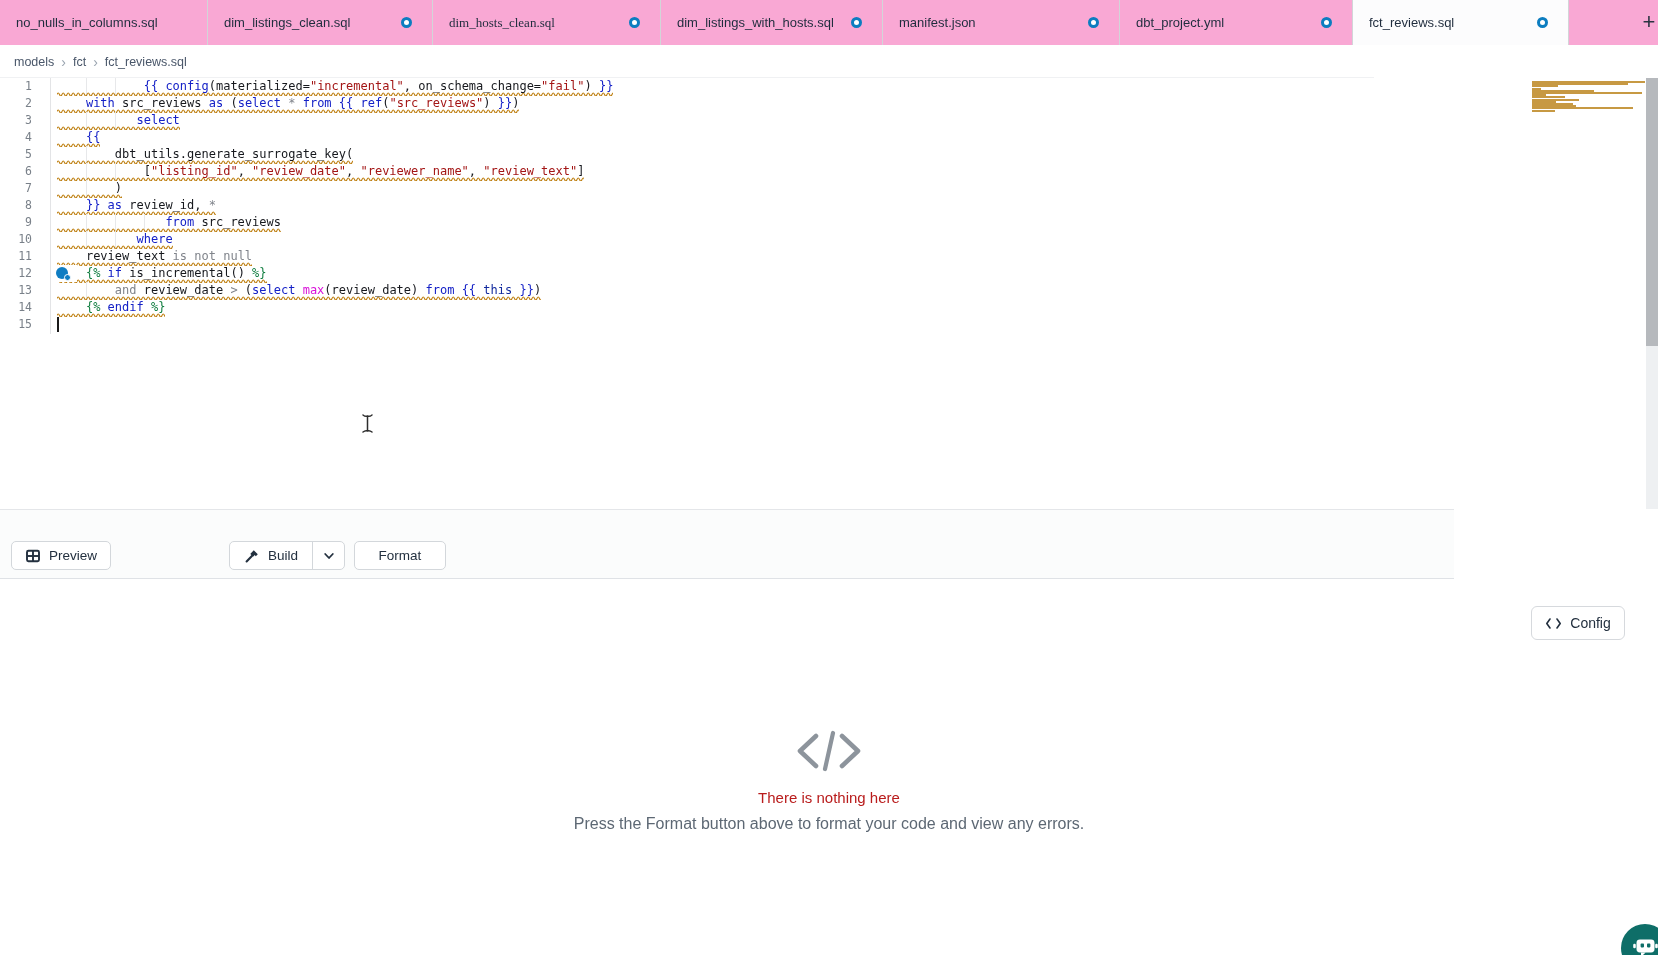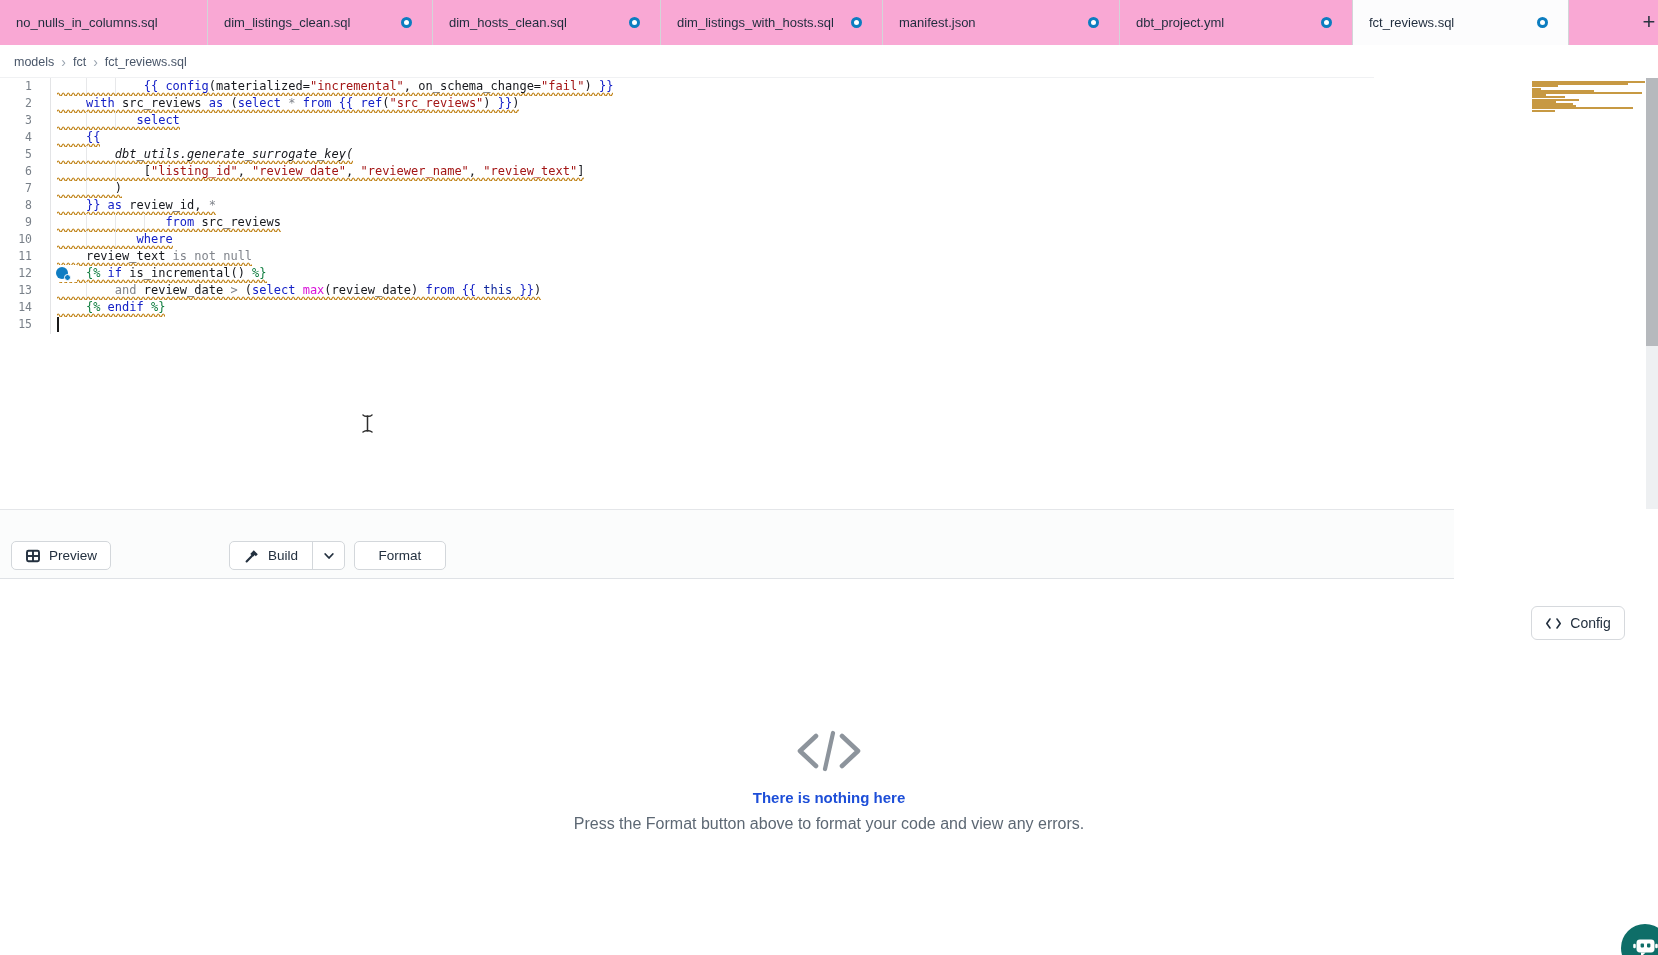--- a/index.html
+++ b/index.html
@@ -58,41 +58,41 @@
   .build-caret{width:31px;display:flex;align-items:center;justify-content:center;border-left:1px solid #d3d7db;cursor:pointer;}
   .ptabs{position:absolute;left:470px;top:0;height:69px;display:flex;align-items:center;padding-top:6px;box-sizing:border-box;}
   .ptab{height:63px;display:flex;align-items:center;padding:0 14px;margin-right:6px;font-size:14px;color:#1d2a3a;
         cursor:pointer;border-bottom:3px solid transparent;box-sizing:border-box;}
   .ptab.active{border-bottom-color:#7c848d;}
   
   .panelbody{position:absolute;left:0;top:579px;width:1658px;height:376px;background:#fff;}
   .configbtn{position:absolute;left:1531px;top:27px;width:94px;height:34px;background:#fff;border:1px solid #d6d9dd;border-radius:6px;
              display:flex;align-items:center;justify-content:center;gap:8px;font-size:14px;color:#23303f;cursor:pointer;font-family:inherit;}
   .empty{position:absolute;left:0;top:150px;width:1658px;text-align:center;}
-  .empty-title{margin-top:12px;font-size:15px;font-weight:bold;color:#1d4ed8;}
+  .empty-title{margin-top:12px;font-size:15px;font-weight:normal;color:#b91c1c;}
   .empty-sub{margin-top:9px;font-size:16px;color:#5d6874;}
   
   .fab{position:absolute;right:-11px;bottom:-17px;width:48px;height:48px;border-radius:50%;background:#0e6e68;
        display:flex;align-items:flex-start;justify-content:center;padding-top:9px;box-sizing:border-box;cursor:pointer;}
   
   .ibeam{position:absolute;left:361px;top:413px;z-index:9;}
 </style>
 </head>
 <body>
 
 <div class="tabbar">
   <div id="tab-strip">
       <div class="tab" style="left: 0px; width: 208px;">
         <span class="tab-label">no_nulls_in_columns.sql</span>
       </div>
       <div class="tab" style="left: 208px; width: 225px;">
         <span class="tab-label">dim_listings_clean.sql</span>
         <span class="tab-dot"></span>
       </div>
-      <div class="tab" style="left: 433px; width: 228px;">
+      <div class="tab" style="left: 433px; width: 228px; font-family: Liberation Serif, serif;">
         <span class="tab-label">dim_hosts_clean.sql</span>
         <span class="tab-dot"></span>
       </div>
       <div class="tab" style="left: 661px; width: 222px;">
         <span class="tab-label">dim_listings_with_hosts.sql</span>
         <span class="tab-dot"></span>
       </div>
       <div class="tab" style="left: 883px; width: 237px;">
         <span class="tab-label">manifest.json</span>
         <span class="tab-dot"></span>
@@ -153,21 +153,21 @@
         </svg></div>
       <div class="code-line" style="top: 17px;"><span class="line-text">    <span class="tk-kw">with </span><span class="tk-pl">src_reviews </span><span class="tk-kw">as </span><span class="tk-pl">(</span><span class="tk-kw">select </span><span class="tk-op">* </span><span class="tk-kw">from </span><span class="tk-kw">{{ </span><span class="tk-fn">ref</span><span class="tk-pl">(</span><span class="tk-str">"src_reviews"</span><span class="tk-pl">) </span><span class="tk-kw">}}</span><span class="tk-pl">)</span></span><svg width="462" height="5" class="squig">
           <path d="M0 3.5 q1.25 -3 2.5 0 q1.25 3 2.5 0 q1.25 -3 2.5 0 q1.25 3 2.5 0 q1.25 -3 2.5 0 q1.25 3 2.5 0 q1.25 -3 2.5 0 q1.25 3 2.5 0 q1.25 -3 2.5 0 q1.25 3 2.5 0 q1.25 -3 2.5 0 q1.25 3 2.5 0 q1.25 -3 2.5 0 q1.25 3 2.5 0 q1.25 -3 2.5 0 q1.25 3 2.5 0 q1.25 -3 2.5 0 q1.25 3 2.5 0 q1.25 -3 2.5 0 q1.25 3 2.5 0 q1.25 -3 2.5 0 q1.25 3 2.5 0 q1.25 -3 2.5 0 q1.25 3 2.5 0 q1.25 -3 2.5 0 q1.25 3 2.5 0 q1.25 -3 2.5 0 q1.25 3 2.5 0 q1.25 -3 2.5 0 q1.25 3 2.5 0 q1.25 -3 2.5 0 q1.25 3 2.5 0 q1.25 -3 2.5 0 q1.25 3 2.5 0 q1.25 -3 2.5 0 q1.25 3 2.5 0 q1.25 -3 2.5 0 q1.25 3 2.5 0 q1.25 -3 2.5 0 q1.25 3 2.5 0 q1.25 -3 2.5 0 q1.25 3 2.5 0 q1.25 -3 2.5 0 q1.25 3 2.5 0 q1.25 -3 2.5 0 q1.25 3 2.5 0 q1.25 -3 2.5 0 q1.25 3 2.5 0 q1.25 -3 2.5 0 q1.25 3 2.5 0 q1.25 -3 2.5 0 q1.25 3 2.5 0 q1.25 -3 2.5 0 q1.25 3 2.5 0 q1.25 -3 2.5 0 q1.25 3 2.5 0 q1.25 -3 2.5 0 q1.25 3 2.5 0 q1.25 -3 2.5 0 q1.25 3 2.5 0 q1.25 -3 2.5 0 q1.25 3 2.5 0 q1.25 -3 2.5 0 q1.25 3 2.5 0 q1.25 -3 2.5 0 q1.25 3 2.5 0 q1.25 -3 2.5 0 q1.25 3 2.5 0 q1.25 -3 2.5 0 q1.25 3 2.5 0 q1.25 -3 2.5 0 q1.25 3 2.5 0 q1.25 -3 2.5 0 q1.25 3 2.5 0 q1.25 -3 2.5 0 q1.25 3 2.5 0 q1.25 -3 2.5 0 q1.25 3 2.5 0 q1.25 -3 2.5 0 q1.25 3 2.5 0 q1.25 -3 2.5 0 q1.25 3 2.5 0 q1.25 -3 2.5 0 q1.25 3 2.5 0 q1.25 -3 2.5 0 q1.25 3 2.5 0 q1.25 -3 2.5 0 q1.25 3 2.5 0 q1.25 -3 2.5 0 q1.25 3 2.5 0 q1.25 -3 2.5 0 q1.25 3 2.5 0 q1.25 -3 2.5 0 q1.25 3 2.5 0 q1.25 -3 2.5 0 q1.25 3 2.5 0 q1.25 -3 2.5 0 q1.25 3 2.5 0 q1.25 -3 2.5 0 q1.25 3 2.5 0 q1.25 -3 2.5 0 q1.25 3 2.5 0 q1.25 -3 2.5 0 q1.25 3 2.5 0 q1.25 -3 2.5 0 q1.25 3 2.5 0 q1.25 -3 2.5 0 q1.25 3 2.5 0 q1.25 -3 2.5 0 q1.25 3 2.5 0 q1.25 -3 2.5 0 q1.25 3 2.5 0 q1.25 -3 2.5 0 q1.25 3 2.5 0 q1.25 -3 2.5 0 q1.25 3 2.5 0 q1.25 -3 2.5 0 q1.25 3 2.5 0 q1.25 -3 2.5 0 q1.25 3 2.5 0 q1.25 -3 2.5 0 q1.25 3 2.5 0 q1.25 -3 2.5 0 q1.25 3 2.5 0 q1.25 -3 2.5 0 q1.25 3 2.5 0 q1.25 -3 2.5 0 q1.25 3 2.5 0 q1.25 -3 2.5 0 q1.25 3 2.5 0 q1.25 -3 2.5 0 q1.25 3 2.5 0 q1.25 -3 2.5 0 q1.25 3 2.5 0 q1.25 -3 2.5 0 q1.25 3 2.5 0 q1.25 -3 2.5 0 q1.25 3 2.5 0 q1.25 -3 2.5 0 q1.25 3 2.5 0 q1.25 -3 2.5 0 q1.25 3 2.5 0 q1.25 -3 2.5 0 q1.25 3 2.5 0 q1.25 -3 2.5 0 q1.25 3 2.5 0 q1.25 -3 2.5 0 q1.25 3 2.5 0 q1.25 -3 2.5 0 q1.25 3 2.5 0 q1.25 -3 2.5 0 q1.25 3 2.5 0 q1.25 -3 2.5 0 q1.25 3 2.5 0 q1.25 -3 2.5 0 q1.25 3 2.5 0 q1.25 -3 2.5 0 q1.25 3 2.5 0 q1.25 -3 2.5 0 q1.25 3 2.5 0 q1.25 -3 2.5 0 q1.25 3 2.5 0 q1.25 -3 2.5 0 q1.25 3 2.5 0 q1.25 -3 2.5 0 q1.25 3 2.5 0 q1.25 -3 2.5 0 q1.25 3 2.5 0 q1.25 -3 2.5 0 q1.25 3 2.5 0 q1.25 -3 2.5 0 q1.25 3 2.5 0 q1.25 -3 2.5 0 q1.25 3 2.5 0 q1.25 -3 2.5 0 q1.25 3 2.5 0 q1.25 -3 2.5 0 q1.25 3 2.5 0 q1.25 -3 2.5 0 q1.25 3 2.5 0 q1.25 -3 2.5 0 q1.25 3 2.5 0 q1.25 -3 2.5 0 q1.25 3 2.5 0 q1.25 -3 2.5 0 q1.25 3 2.5 0" fill="none" stroke="#bf8013" stroke-width="1.1"></path>
         </svg></div>
       <div class="code-line" style="top: 34px;"><span class="guide" style="left: 4ch;"></span><span class="guide" style="left: 8ch;"></span><span class="line-text">           <span class="tk-kw">select</span></span><svg width="123" height="5" class="squig">
           <path d="M0 3.5 q1.25 -3 2.5 0 q1.25 3 2.5 0 q1.25 -3 2.5 0 q1.25 3 2.5 0 q1.25 -3 2.5 0 q1.25 3 2.5 0 q1.25 -3 2.5 0 q1.25 3 2.5 0 q1.25 -3 2.5 0 q1.25 3 2.5 0 q1.25 -3 2.5 0 q1.25 3 2.5 0 q1.25 -3 2.5 0 q1.25 3 2.5 0 q1.25 -3 2.5 0 q1.25 3 2.5 0 q1.25 -3 2.5 0 q1.25 3 2.5 0 q1.25 -3 2.5 0 q1.25 3 2.5 0 q1.25 -3 2.5 0 q1.25 3 2.5 0 q1.25 -3 2.5 0 q1.25 3 2.5 0 q1.25 -3 2.5 0 q1.25 3 2.5 0 q1.25 -3 2.5 0 q1.25 3 2.5 0 q1.25 -3 2.5 0 q1.25 3 2.5 0 q1.25 -3 2.5 0 q1.25 3 2.5 0 q1.25 -3 2.5 0 q1.25 3 2.5 0 q1.25 -3 2.5 0 q1.25 3 2.5 0 q1.25 -3 2.5 0 q1.25 3 2.5 0 q1.25 -3 2.5 0 q1.25 3 2.5 0 q1.25 -3 2.5 0 q1.25 3 2.5 0 q1.25 -3 2.5 0 q1.25 3 2.5 0 q1.25 -3 2.5 0 q1.25 3 2.5 0 q1.25 -3 2.5 0 q1.25 3 2.5 0 q1.25 -3 2.5 0 q1.25 3 2.5 0" fill="none" stroke="#bf8013" stroke-width="1.1"></path>
         </svg></div>
       <div class="code-line" style="top: 51px;"><span class="line-text">    <span class="tk-kw">{{</span></span><svg width="43" height="5" class="squig">
           <path d="M0 3.5 q1.25 -3 2.5 0 q1.25 3 2.5 0 q1.25 -3 2.5 0 q1.25 3 2.5 0 q1.25 -3 2.5 0 q1.25 3 2.5 0 q1.25 -3 2.5 0 q1.25 3 2.5 0 q1.25 -3 2.5 0 q1.25 3 2.5 0 q1.25 -3 2.5 0 q1.25 3 2.5 0 q1.25 -3 2.5 0 q1.25 3 2.5 0 q1.25 -3 2.5 0 q1.25 3 2.5 0 q1.25 -3 2.5 0 q1.25 3 2.5 0" fill="none" stroke="#bf8013" stroke-width="1.1"></path>
         </svg></div>
-      <div class="code-line" style="top: 68px; font-style: italic;"><span class="guide" style="left: 4ch;"></span><span class="line-text">        <span class="tk-pl">dbt_utils.generate_surrogate_key(</span></span><svg width="296" height="5" class="squig">
+      <div class="code-line" style="top: 68px;"><span class="guide" style="left: 4ch;"></span><span class="line-text">        <span class="tk-pl">dbt_utils.generate_surrogate_key(</span></span><svg width="296" height="5" class="squig">
           <path d="M0 3.5 q1.25 -3 2.5 0 q1.25 3 2.5 0 q1.25 -3 2.5 0 q1.25 3 2.5 0 q1.25 -3 2.5 0 q1.25 3 2.5 0 q1.25 -3 2.5 0 q1.25 3 2.5 0 q1.25 -3 2.5 0 q1.25 3 2.5 0 q1.25 -3 2.5 0 q1.25 3 2.5 0 q1.25 -3 2.5 0 q1.25 3 2.5 0 q1.25 -3 2.5 0 q1.25 3 2.5 0 q1.25 -3 2.5 0 q1.25 3 2.5 0 q1.25 -3 2.5 0 q1.25 3 2.5 0 q1.25 -3 2.5 0 q1.25 3 2.5 0 q1.25 -3 2.5 0 q1.25 3 2.5 0 q1.25 -3 2.5 0 q1.25 3 2.5 0 q1.25 -3 2.5 0 q1.25 3 2.5 0 q1.25 -3 2.5 0 q1.25 3 2.5 0 q1.25 -3 2.5 0 q1.25 3 2.5 0 q1.25 -3 2.5 0 q1.25 3 2.5 0 q1.25 -3 2.5 0 q1.25 3 2.5 0 q1.25 -3 2.5 0 q1.25 3 2.5 0 q1.25 -3 2.5 0 q1.25 3 2.5 0 q1.25 -3 2.5 0 q1.25 3 2.5 0 q1.25 -3 2.5 0 q1.25 3 2.5 0 q1.25 -3 2.5 0 q1.25 3 2.5 0 q1.25 -3 2.5 0 q1.25 3 2.5 0 q1.25 -3 2.5 0 q1.25 3 2.5 0 q1.25 -3 2.5 0 q1.25 3 2.5 0 q1.25 -3 2.5 0 q1.25 3 2.5 0 q1.25 -3 2.5 0 q1.25 3 2.5 0 q1.25 -3 2.5 0 q1.25 3 2.5 0 q1.25 -3 2.5 0 q1.25 3 2.5 0 q1.25 -3 2.5 0 q1.25 3 2.5 0 q1.25 -3 2.5 0 q1.25 3 2.5 0 q1.25 -3 2.5 0 q1.25 3 2.5 0 q1.25 -3 2.5 0 q1.25 3 2.5 0 q1.25 -3 2.5 0 q1.25 3 2.5 0 q1.25 -3 2.5 0 q1.25 3 2.5 0 q1.25 -3 2.5 0 q1.25 3 2.5 0 q1.25 -3 2.5 0 q1.25 3 2.5 0 q1.25 -3 2.5 0 q1.25 3 2.5 0 q1.25 -3 2.5 0 q1.25 3 2.5 0 q1.25 -3 2.5 0 q1.25 3 2.5 0 q1.25 -3 2.5 0 q1.25 3 2.5 0 q1.25 -3 2.5 0 q1.25 3 2.5 0 q1.25 -3 2.5 0 q1.25 3 2.5 0 q1.25 -3 2.5 0 q1.25 3 2.5 0 q1.25 -3 2.5 0 q1.25 3 2.5 0 q1.25 -3 2.5 0 q1.25 3 2.5 0 q1.25 -3 2.5 0 q1.25 3 2.5 0 q1.25 -3 2.5 0 q1.25 3 2.5 0 q1.25 -3 2.5 0 q1.25 3 2.5 0 q1.25 -3 2.5 0 q1.25 3 2.5 0 q1.25 -3 2.5 0 q1.25 3 2.5 0 q1.25 -3 2.5 0 q1.25 3 2.5 0 q1.25 -3 2.5 0 q1.25 3 2.5 0 q1.25 -3 2.5 0 q1.25 3 2.5 0 q1.25 -3 2.5 0 q1.25 3 2.5 0 q1.25 -3 2.5 0 q1.25 3 2.5 0 q1.25 -3 2.5 0 q1.25 3 2.5 0 q1.25 -3 2.5 0 q1.25 3 2.5 0 q1.25 -3 2.5 0 q1.25 3 2.5 0" fill="none" stroke="#bf8013" stroke-width="1.1"></path>
         </svg></div>
       <div class="code-line" style="top: 85px;"><span class="guide" style="left: 4ch;"></span><span class="guide" style="left: 8ch;"></span><span class="line-text">            <span class="tk-pl">[</span><span class="tk-str">"listing_id"</span><span class="tk-pl">, </span><span class="tk-str">"review_date"</span><span class="tk-pl">, </span><span class="tk-str">"reviewer_name"</span><span class="tk-pl">, </span><span class="tk-str">"review_text"</span><span class="tk-pl">]</span></span><svg width="527" height="5" class="squig">
           <path d="M0 3.5 q1.25 -3 2.5 0 q1.25 3 2.5 0 q1.25 -3 2.5 0 q1.25 3 2.5 0 q1.25 -3 2.5 0 q1.25 3 2.5 0 q1.25 -3 2.5 0 q1.25 3 2.5 0 q1.25 -3 2.5 0 q1.25 3 2.5 0 q1.25 -3 2.5 0 q1.25 3 2.5 0 q1.25 -3 2.5 0 q1.25 3 2.5 0 q1.25 -3 2.5 0 q1.25 3 2.5 0 q1.25 -3 2.5 0 q1.25 3 2.5 0 q1.25 -3 2.5 0 q1.25 3 2.5 0 q1.25 -3 2.5 0 q1.25 3 2.5 0 q1.25 -3 2.5 0 q1.25 3 2.5 0 q1.25 -3 2.5 0 q1.25 3 2.5 0 q1.25 -3 2.5 0 q1.25 3 2.5 0 q1.25 -3 2.5 0 q1.25 3 2.5 0 q1.25 -3 2.5 0 q1.25 3 2.5 0 q1.25 -3 2.5 0 q1.25 3 2.5 0 q1.25 -3 2.5 0 q1.25 3 2.5 0 q1.25 -3 2.5 0 q1.25 3 2.5 0 q1.25 -3 2.5 0 q1.25 3 2.5 0 q1.25 -3 2.5 0 q1.25 3 2.5 0 q1.25 -3 2.5 0 q1.25 3 2.5 0 q1.25 -3 2.5 0 q1.25 3 2.5 0 q1.25 -3 2.5 0 q1.25 3 2.5 0 q1.25 -3 2.5 0 q1.25 3 2.5 0 q1.25 -3 2.5 0 q1.25 3 2.5 0 q1.25 -3 2.5 0 q1.25 3 2.5 0 q1.25 -3 2.5 0 q1.25 3 2.5 0 q1.25 -3 2.5 0 q1.25 3 2.5 0 q1.25 -3 2.5 0 q1.25 3 2.5 0 q1.25 -3 2.5 0 q1.25 3 2.5 0 q1.25 -3 2.5 0 q1.25 3 2.5 0 q1.25 -3 2.5 0 q1.25 3 2.5 0 q1.25 -3 2.5 0 q1.25 3 2.5 0 q1.25 -3 2.5 0 q1.25 3 2.5 0 q1.25 -3 2.5 0 q1.25 3 2.5 0 q1.25 -3 2.5 0 q1.25 3 2.5 0 q1.25 -3 2.5 0 q1.25 3 2.5 0 q1.25 -3 2.5 0 q1.25 3 2.5 0 q1.25 -3 2.5 0 q1.25 3 2.5 0 q1.25 -3 2.5 0 q1.25 3 2.5 0 q1.25 -3 2.5 0 q1.25 3 2.5 0 q1.25 -3 2.5 0 q1.25 3 2.5 0 q1.25 -3 2.5 0 q1.25 3 2.5 0 q1.25 -3 2.5 0 q1.25 3 2.5 0 q1.25 -3 2.5 0 q1.25 3 2.5 0 q1.25 -3 2.5 0 q1.25 3 2.5 0 q1.25 -3 2.5 0 q1.25 3 2.5 0 q1.25 -3 2.5 0 q1.25 3 2.5 0 q1.25 -3 2.5 0 q1.25 3 2.5 0 q1.25 -3 2.5 0 q1.25 3 2.5 0 q1.25 -3 2.5 0 q1.25 3 2.5 0 q1.25 -3 2.5 0 q1.25 3 2.5 0 q1.25 -3 2.5 0 q1.25 3 2.5 0 q1.25 -3 2.5 0 q1.25 3 2.5 0 q1.25 -3 2.5 0 q1.25 3 2.5 0 q1.25 -3 2.5 0 q1.25 3 2.5 0 q1.25 -3 2.5 0 q1.25 3 2.5 0 q1.25 -3 2.5 0 q1.25 3 2.5 0 q1.25 -3 2.5 0 q1.25 3 2.5 0 q1.25 -3 2.5 0 q1.25 3 2.5 0 q1.25 -3 2.5 0 q1.25 3 2.5 0 q1.25 -3 2.5 0 q1.25 3 2.5 0 q1.25 -3 2.5 0 q1.25 3 2.5 0 q1.25 -3 2.5 0 q1.25 3 2.5 0 q1.25 -3 2.5 0 q1.25 3 2.5 0 q1.25 -3 2.5 0 q1.25 3 2.5 0 q1.25 -3 2.5 0 q1.25 3 2.5 0 q1.25 -3 2.5 0 q1.25 3 2.5 0 q1.25 -3 2.5 0 q1.25 3 2.5 0 q1.25 -3 2.5 0 q1.25 3 2.5 0 q1.25 -3 2.5 0 q1.25 3 2.5 0 q1.25 -3 2.5 0 q1.25 3 2.5 0 q1.25 -3 2.5 0 q1.25 3 2.5 0 q1.25 -3 2.5 0 q1.25 3 2.5 0 q1.25 -3 2.5 0 q1.25 3 2.5 0 q1.25 -3 2.5 0 q1.25 3 2.5 0 q1.25 -3 2.5 0 q1.25 3 2.5 0 q1.25 -3 2.5 0 q1.25 3 2.5 0 q1.25 -3 2.5 0 q1.25 3 2.5 0 q1.25 -3 2.5 0 q1.25 3 2.5 0 q1.25 -3 2.5 0 q1.25 3 2.5 0 q1.25 -3 2.5 0 q1.25 3 2.5 0 q1.25 -3 2.5 0 q1.25 3 2.5 0 q1.25 -3 2.5 0 q1.25 3 2.5 0 q1.25 -3 2.5 0 q1.25 3 2.5 0 q1.25 -3 2.5 0 q1.25 3 2.5 0 q1.25 -3 2.5 0 q1.25 3 2.5 0 q1.25 -3 2.5 0 q1.25 3 2.5 0 q1.25 -3 2.5 0 q1.25 3 2.5 0 q1.25 -3 2.5 0 q1.25 3 2.5 0 q1.25 -3 2.5 0 q1.25 3 2.5 0 q1.25 -3 2.5 0 q1.25 3 2.5 0 q1.25 -3 2.5 0 q1.25 3 2.5 0 q1.25 -3 2.5 0 q1.25 3 2.5 0 q1.25 -3 2.5 0 q1.25 3 2.5 0 q1.25 -3 2.5 0 q1.25 3 2.5 0 q1.25 -3 2.5 0 q1.25 3 2.5 0 q1.25 -3 2.5 0 q1.25 3 2.5 0 q1.25 -3 2.5 0 q1.25 3 2.5 0 q1.25 -3 2.5 0 q1.25 3 2.5 0 q1.25 -3 2.5 0 q1.25 3 2.5 0 q1.25 -3 2.5 0 q1.25 3 2.5 0 q1.25 -3 2.5 0 q1.25 3 2.5 0 q1.25 -3 2.5 0 q1.25 3 2.5 0 q1.25 -3 2.5 0 q1.25 3 2.5 0" fill="none" stroke="#bf8013" stroke-width="1.1"></path>
         </svg></div>
       <div class="code-line" style="top: 102px;"><span class="guide" style="left: 4ch;"></span><span class="line-text">        <span class="tk-pl">)</span></span><svg width="65" height="5" class="squig">
           <path d="M0 3.5 q1.25 -3 2.5 0 q1.25 3 2.5 0 q1.25 -3 2.5 0 q1.25 3 2.5 0 q1.25 -3 2.5 0 q1.25 3 2.5 0 q1.25 -3 2.5 0 q1.25 3 2.5 0 q1.25 -3 2.5 0 q1.25 3 2.5 0 q1.25 -3 2.5 0 q1.25 3 2.5 0 q1.25 -3 2.5 0 q1.25 3 2.5 0 q1.25 -3 2.5 0 q1.25 3 2.5 0 q1.25 -3 2.5 0 q1.25 3 2.5 0 q1.25 -3 2.5 0 q1.25 3 2.5 0 q1.25 -3 2.5 0 q1.25 3 2.5 0 q1.25 -3 2.5 0 q1.25 3 2.5 0 q1.25 -3 2.5 0 q1.25 3 2.5 0" fill="none" stroke="#bf8013" stroke-width="1.1"></path>
         </svg></div>
       <div class="code-line" style="top: 119px;"><span class="line-text">    <span class="tk-kw">}} </span><span class="tk-kw">as </span><span class="tk-pl">review_id</span><span class="tk-pl">, </span><span class="tk-op">*</span></span><svg width="159" height="5" class="squig">
           <path d="M0 3.5 q1.25 -3 2.5 0 q1.25 3 2.5 0 q1.25 -3 2.5 0 q1.25 3 2.5 0 q1.25 -3 2.5 0 q1.25 3 2.5 0 q1.25 -3 2.5 0 q1.25 3 2.5 0 q1.25 -3 2.5 0 q1.25 3 2.5 0 q1.25 -3 2.5 0 q1.25 3 2.5 0 q1.25 -3 2.5 0 q1.25 3 2.5 0 q1.25 -3 2.5 0 q1.25 3 2.5 0 q1.25 -3 2.5 0 q1.25 3 2.5 0 q1.25 -3 2.5 0 q1.25 3 2.5 0 q1.25 -3 2.5 0 q1.25 3 2.5 0 q1.25 -3 2.5 0 q1.25 3 2.5 0 q1.25 -3 2.5 0 q1.25 3 2.5 0 q1.25 -3 2.5 0 q1.25 3 2.5 0 q1.25 -3 2.5 0 q1.25 3 2.5 0 q1.25 -3 2.5 0 q1.25 3 2.5 0 q1.25 -3 2.5 0 q1.25 3 2.5 0 q1.25 -3 2.5 0 q1.25 3 2.5 0 q1.25 -3 2.5 0 q1.25 3 2.5 0 q1.25 -3 2.5 0 q1.25 3 2.5 0 q1.25 -3 2.5 0 q1.25 3 2.5 0 q1.25 -3 2.5 0 q1.25 3 2.5 0 q1.25 -3 2.5 0 q1.25 3 2.5 0 q1.25 -3 2.5 0 q1.25 3 2.5 0 q1.25 -3 2.5 0 q1.25 3 2.5 0 q1.25 -3 2.5 0 q1.25 3 2.5 0 q1.25 -3 2.5 0 q1.25 3 2.5 0 q1.25 -3 2.5 0 q1.25 3 2.5 0 q1.25 -3 2.5 0 q1.25 3 2.5 0 q1.25 -3 2.5 0 q1.25 3 2.5 0 q1.25 -3 2.5 0 q1.25 3 2.5 0 q1.25 -3 2.5 0 q1.25 3 2.5 0" fill="none" stroke="#bf8013" stroke-width="1.1"></path>

